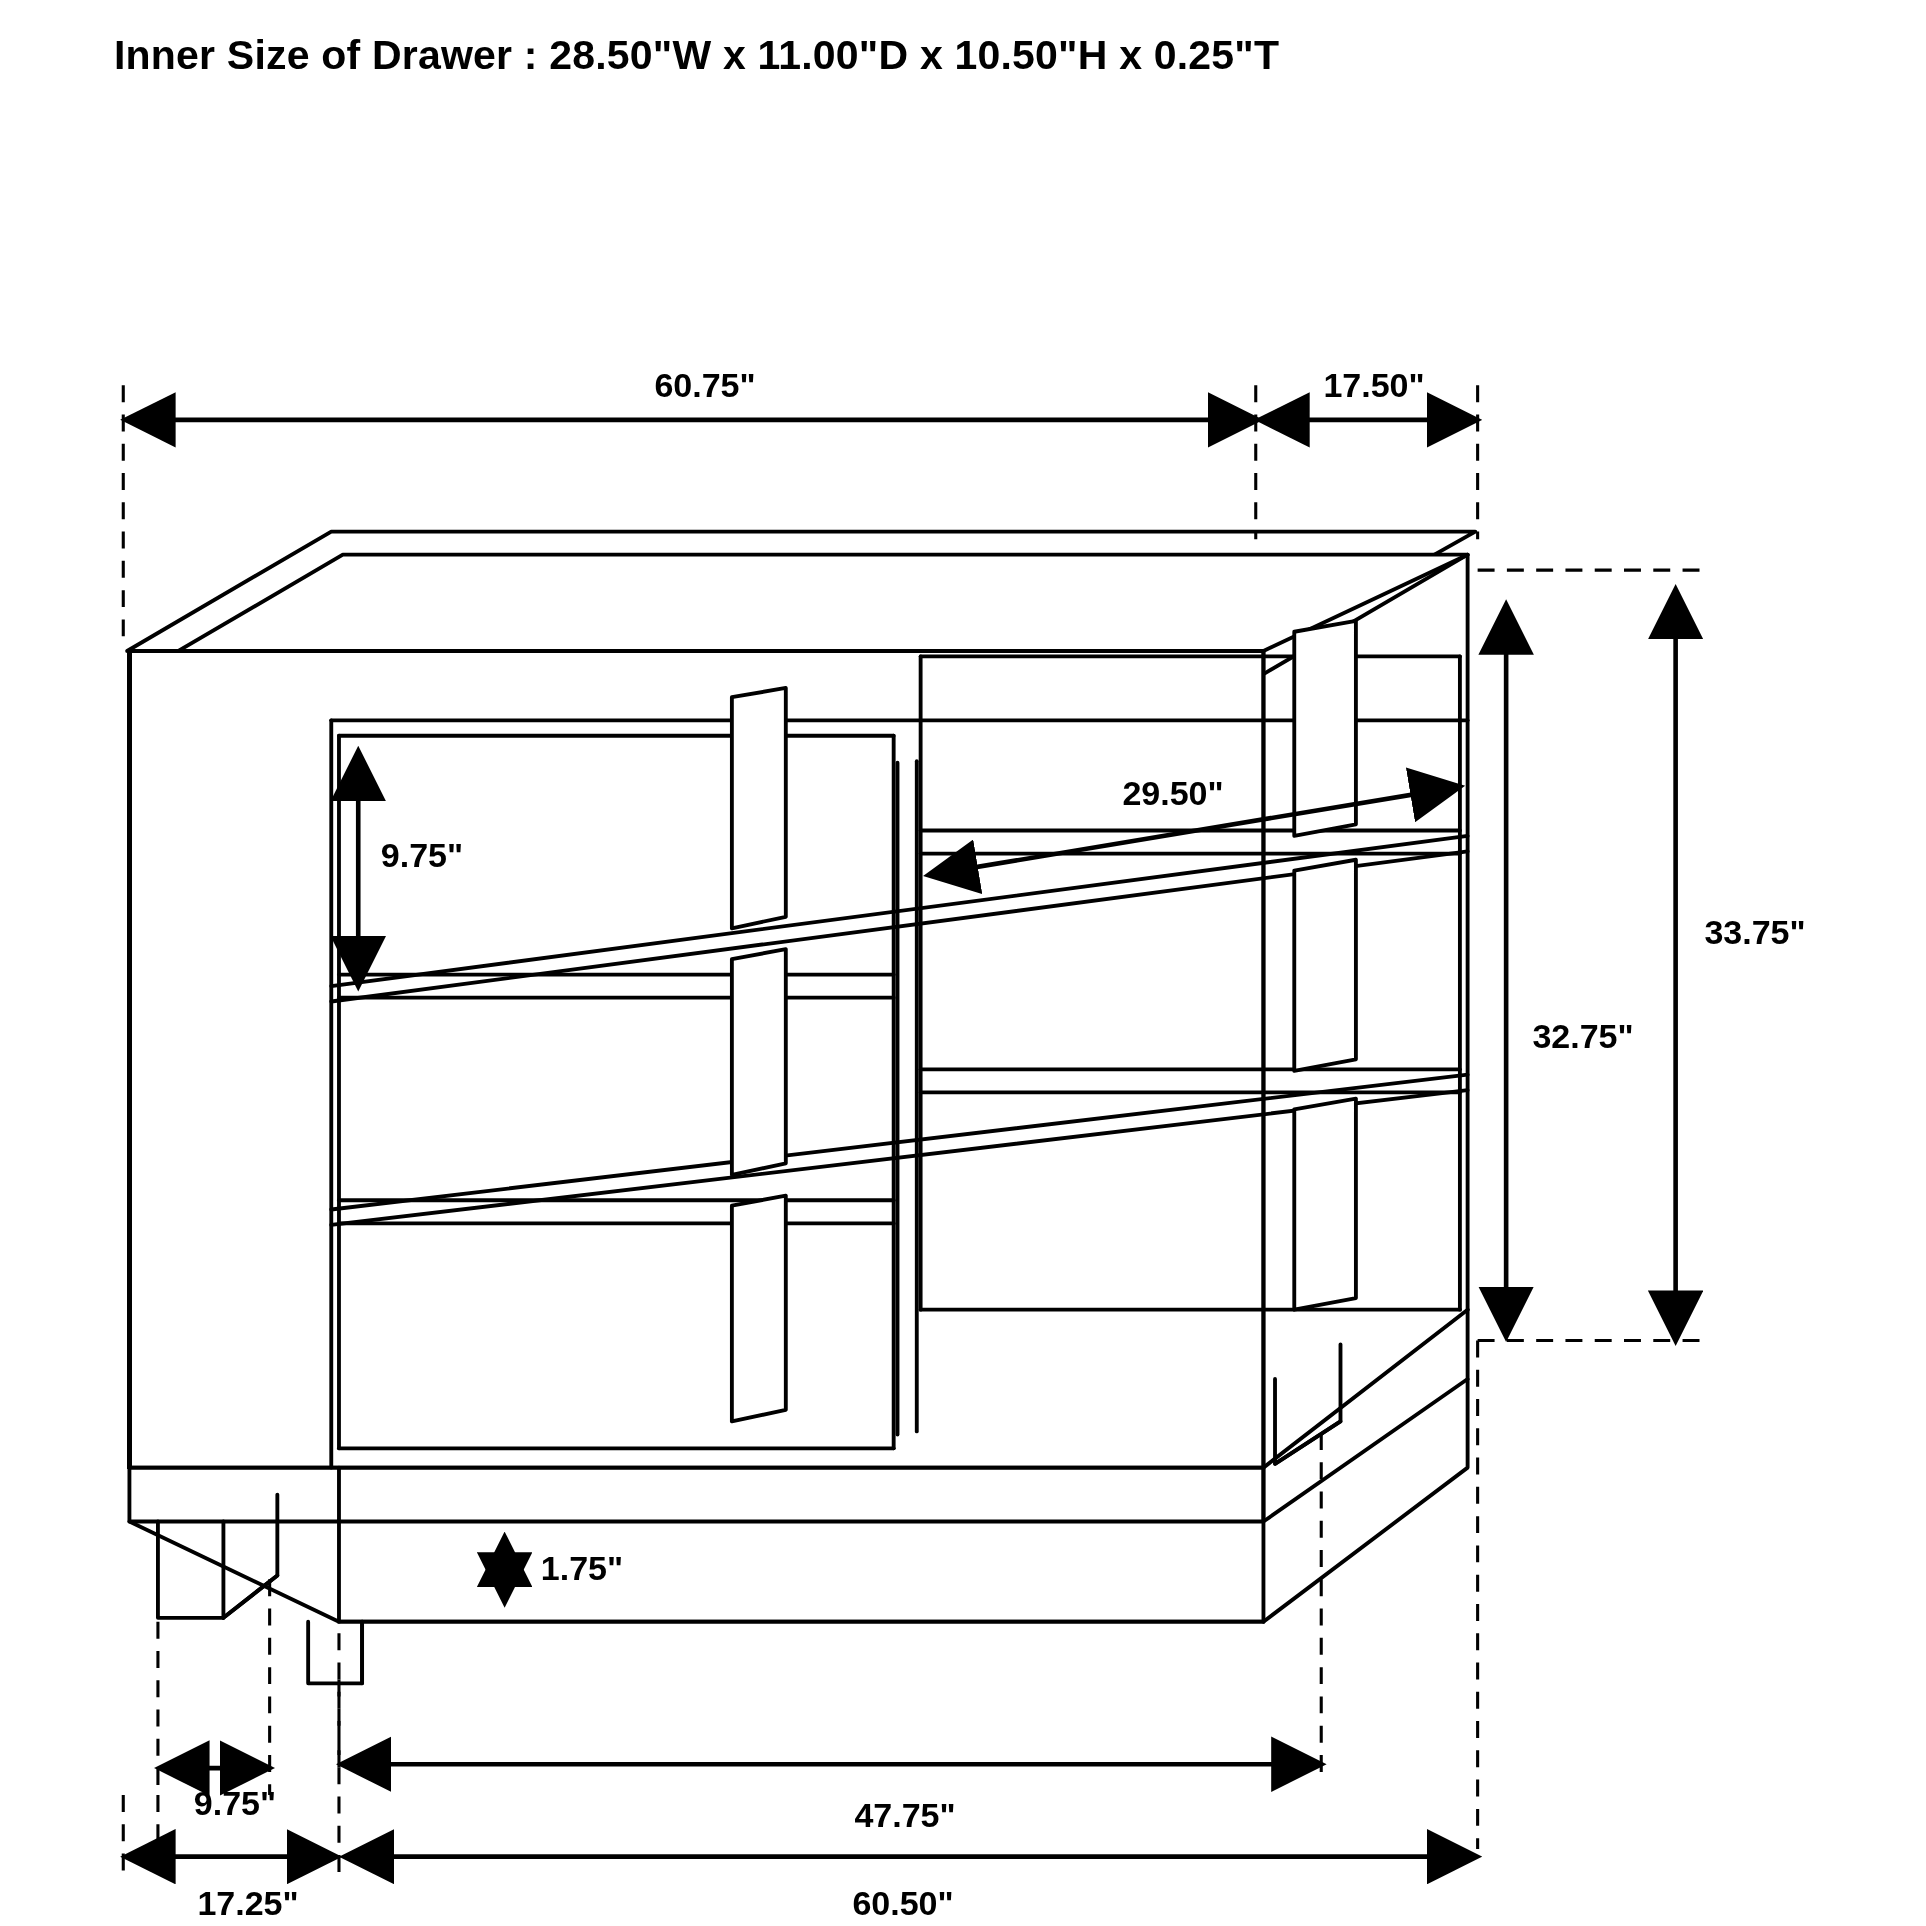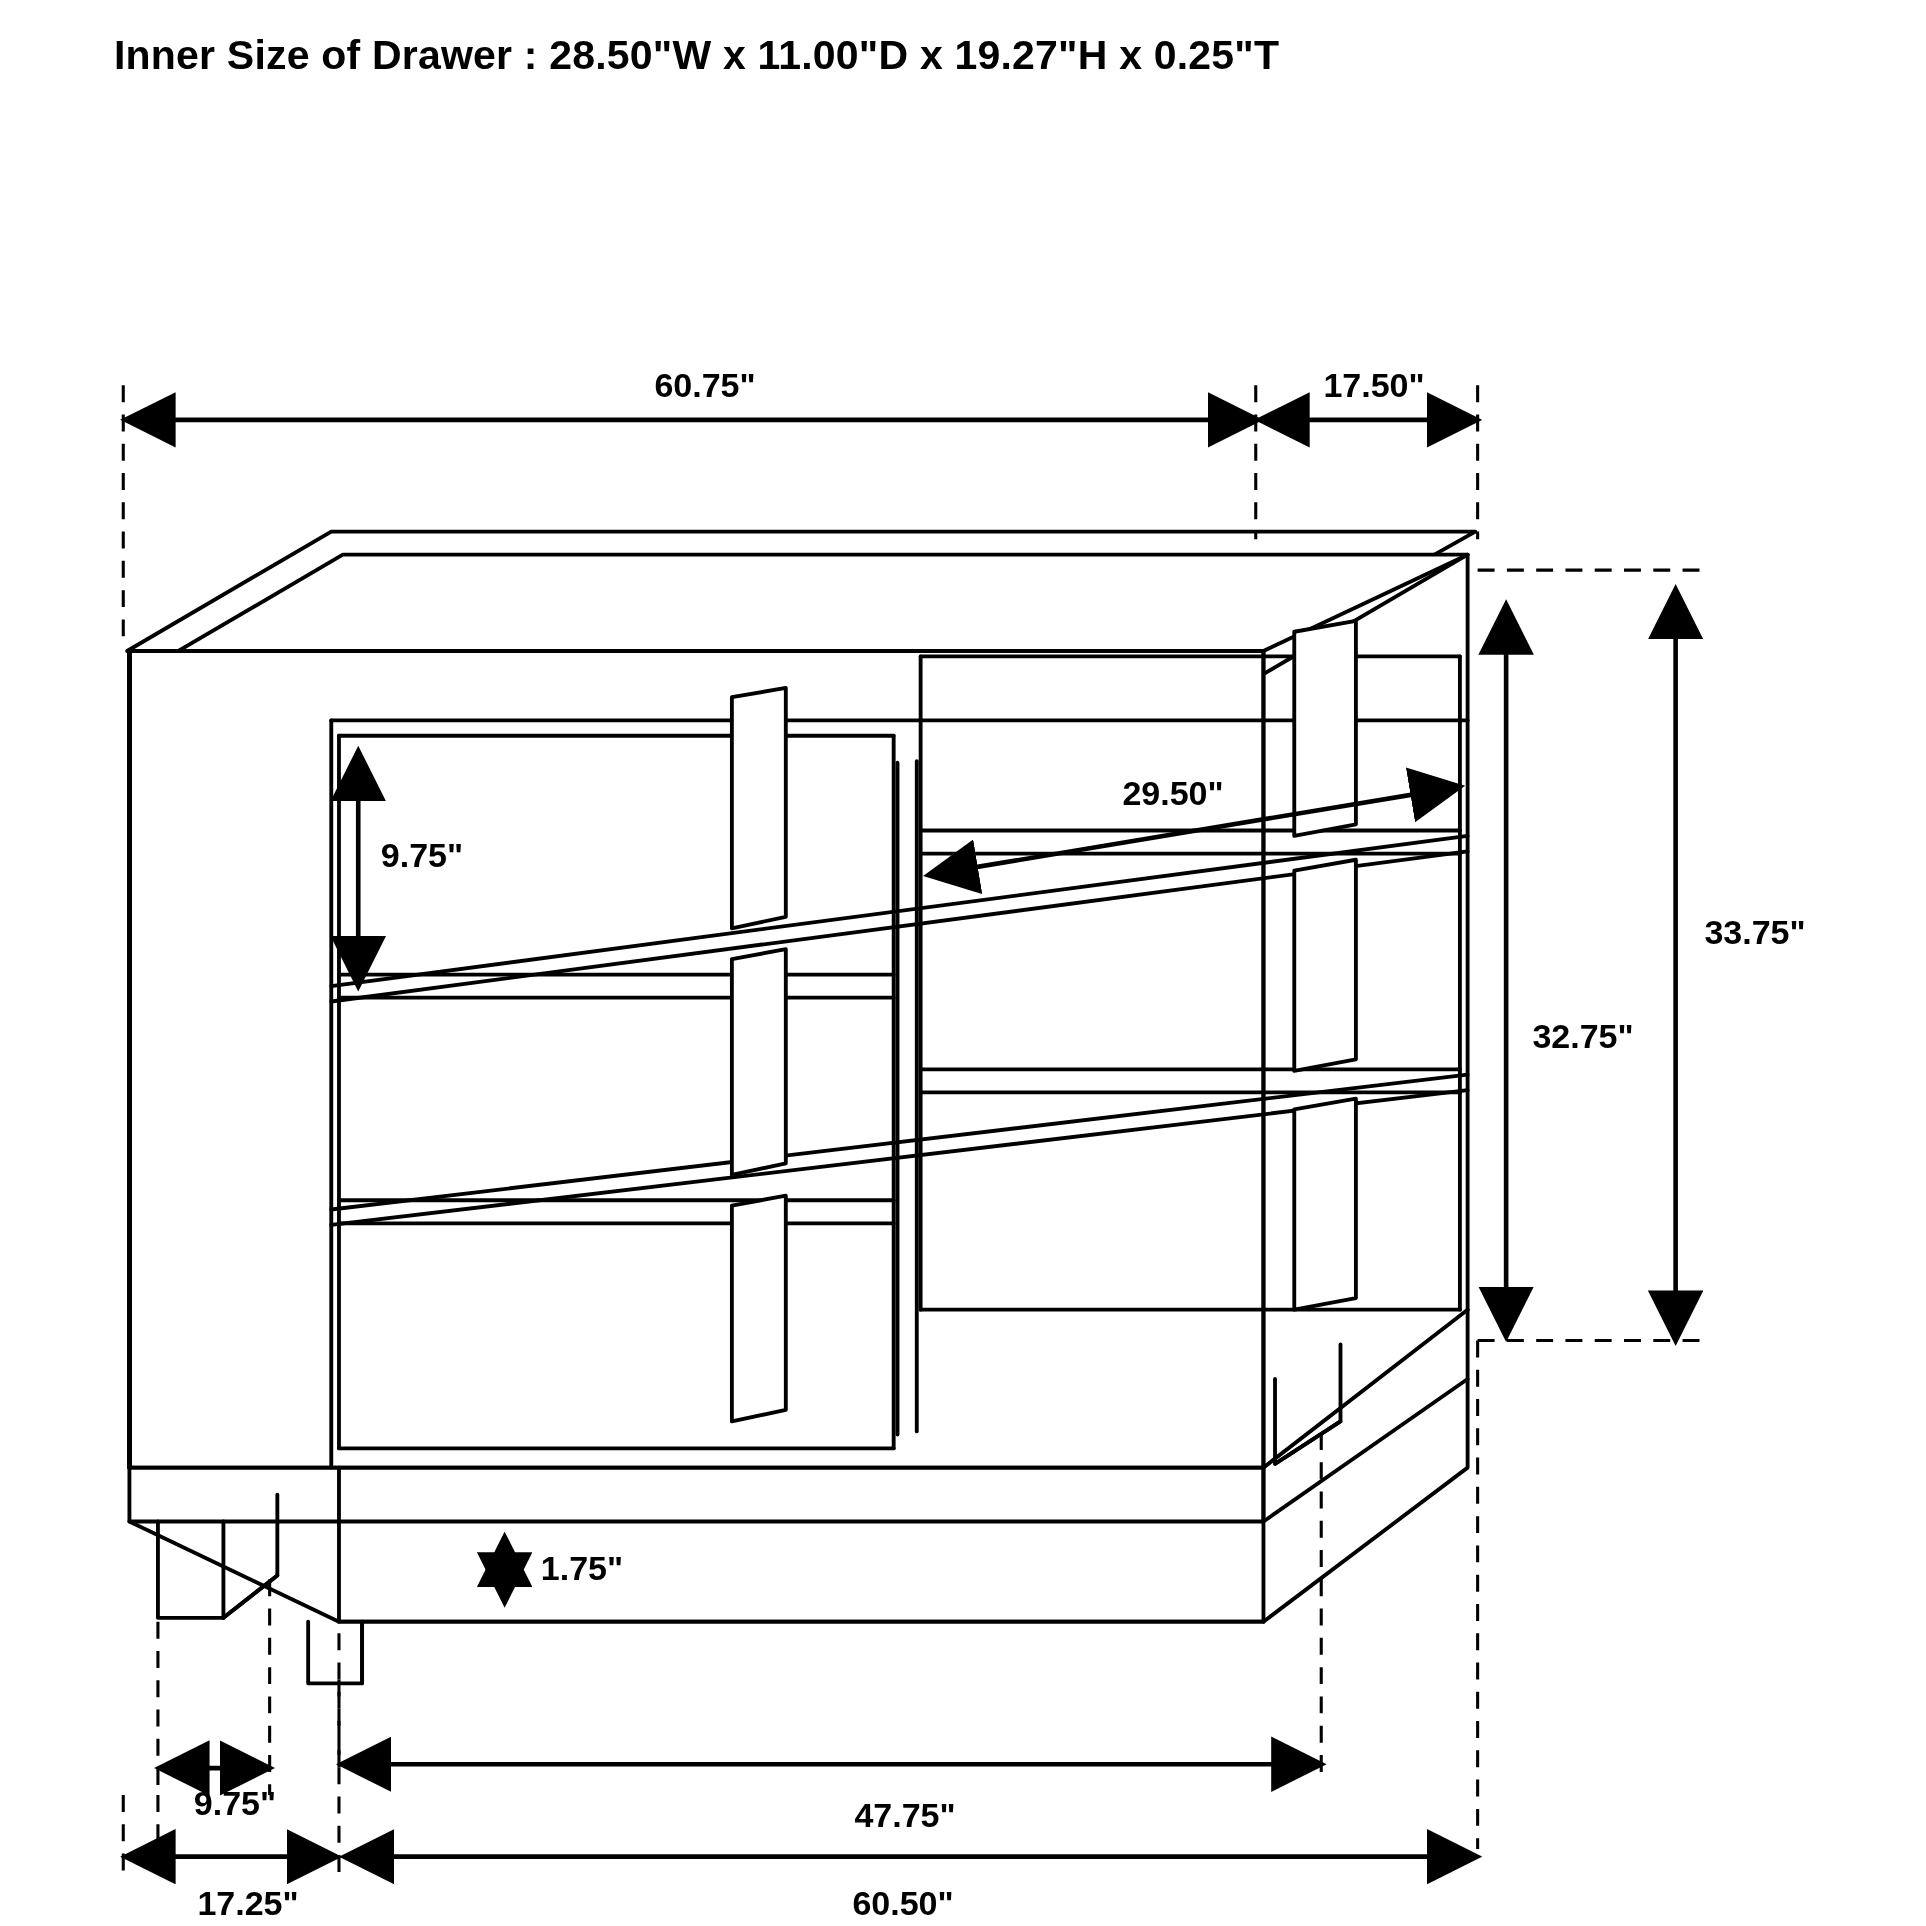--- a/index.html
+++ b/index.html
@@ -13,21 +13,21 @@
   .dimlabel{
     position:absolute;font-size:34px;font-weight:bold;white-space:nowrap;
     transform:translate(-50%,-50%);
   }
 </style>
 </head>
 <body>
 
 <div id="stage">
 
-  <div id="title">Inner Size of Drawer : 28.50"W x 11.00"D x 19.27"H x 0.25"T</div>
+  <div id="title">Inner Size of Drawer : 28.50"W x 11.00"D x 10.50"H x 0.25"T</div>
 
   <svg viewBox="0 0 2500 2500" xmlns="http://www.w3.org/2000/svg">
     <defs>
       <marker id="ah" viewBox="0 0 12 12" refX="10" refY="6" markerWidth="12" markerHeight="12" orient="auto-start-reverse">
         <path d="M0,0 L12,6 L0,12 z" fill="#000"></path>
       </marker>
     </defs>
 
     <g fill="none" stroke="#000" stroke-width="5" stroke-linejoin="round" stroke-linecap="round">
 

